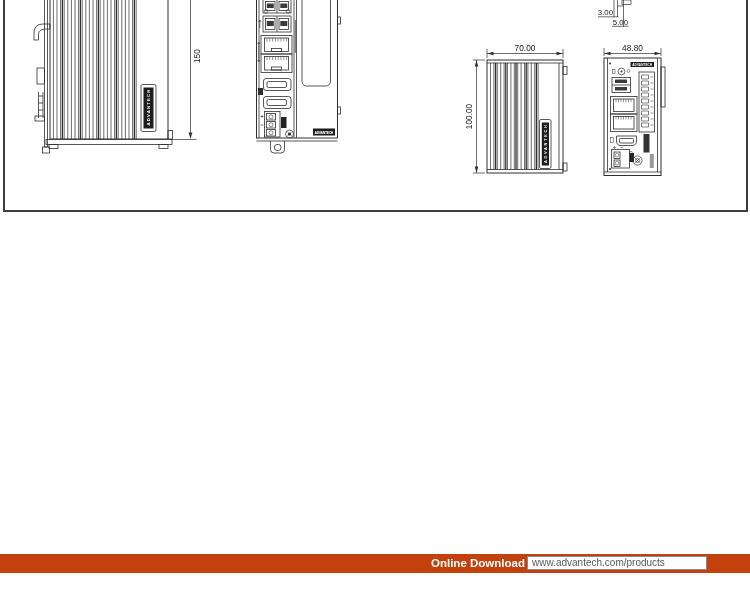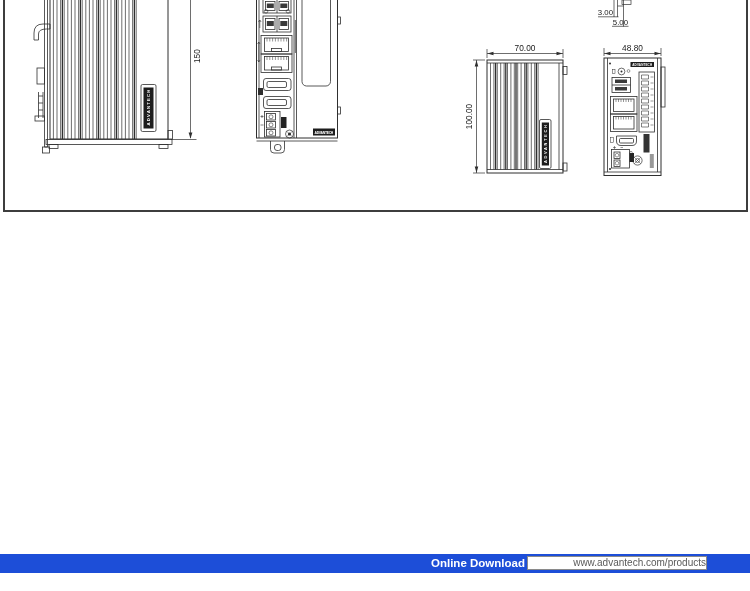--- a/index.html
+++ b/index.html
@@ -17,33 +17,33 @@
     background:#fff;
   }
   .figure-svg{position:absolute;left:0;top:0;}
   svg text{font-family:"Liberation Sans", sans-serif;}
   .dim-text{fill:#1a1a1a;font-size:8.3px;}
   .dim-text-sm{fill:#1a1a1a;font-size:7.8px;}
   .brand-text{fill:#ffffff;font-weight:bold;letter-spacing:.2px;}
   
   .footer-bar{
     position:absolute;left:0;top:554px;width:750px;height:19px;
-    background:#1d4ed8;
+    background:#c2410c;
   }
   .footer-label{
     position:absolute;left:431px;top:0;height:19px;line-height:19px;
     color:#ffffff;font-weight:bold;font-size:11.5px;white-space:nowrap;
   }
   .footer-urlbox{
     position:absolute;left:527px;top:2px;width:180px;height:14px;
     background:#ffffff;border:1px solid #8a8a8a;box-sizing:border-box;
   }
   .footer-url{
     display:block;padding-left:4px;line-height:12px;
-    color:#5a5a5a;font-size:10px;white-space:nowrap;overflow:hidden;text-align:right;
+    color:#5a5a5a;font-size:10px;white-space:nowrap;overflow:hidden;
   }
 </style>
 </head>
 <body>
 
 <div class="page">
 
   <div class="figure-box"></div>
 
   <svg class="figure-svg" width="750" height="215" viewBox="0 0 750 215">

